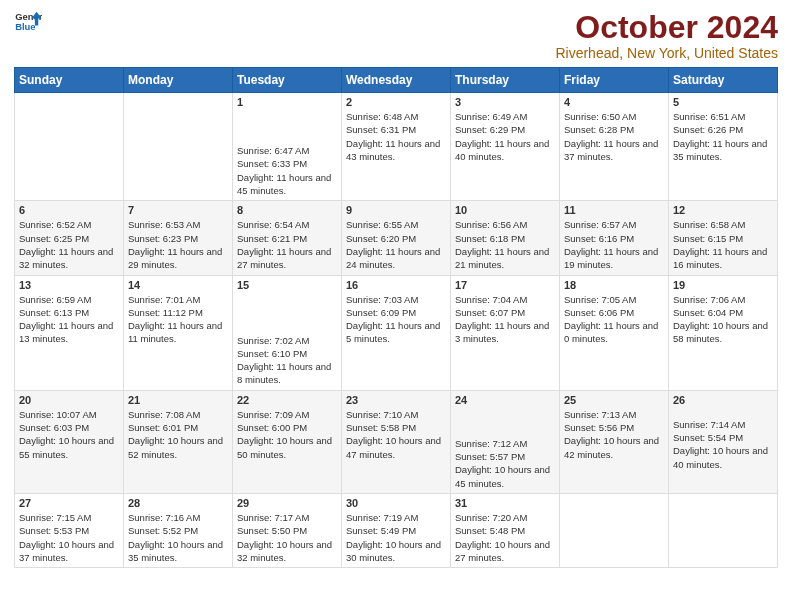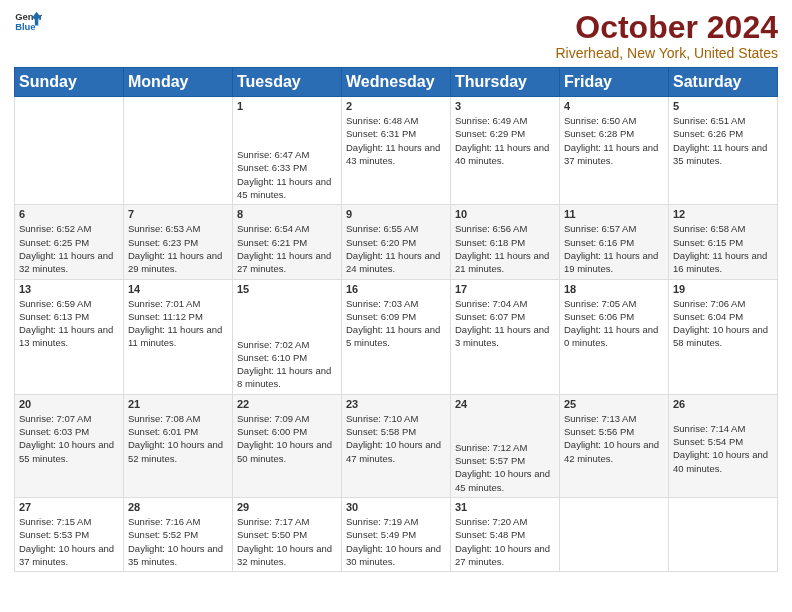--- a/index.html
+++ b/index.html
@@ -45,21 +45,21 @@
       color: #a16207;
     }
     .calendar {
       width: 100%;
       border-collapse: collapse;
       border: 1px solid #ccc;
     }
     .calendar th {
       background: #2a6db5;
       color: #fff;
-      font-size: 16px;
+      font-size: 12px;
       font-weight: bold;
       padding: 5px 4px;
       text-align: left;
       border: 1px solid #1a5da0;
     }
     .calendar td {
       vertical-align: top;
       border: 1px solid #ddd;
       padding: 3px 4px;
       width: calc(100% / 7);
@@ -233,21 +233,21 @@
           <td>
             <span class="day-num">19</span>
             <div class="day-info" style="white-space: pre-line;">Sunrise: 7:06 AM
 Sunset: 6:04 PM
 Daylight: 10 hours and 58 minutes.</div>
           </td>
         </tr>
         <tr>
           <td>
             <span class="day-num">20</span>
-            <div class="day-info" style="white-space: pre-line;">Sunrise: 7:07 AM
+            <div class="day-info" style="white-space: pre-line;">Sunrise: 10:07 AM
 Sunset: 6:03 PM
 Daylight: 10 hours and 55 minutes.</div>
           </td>
           <td>
             <span class="day-num">21</span>
             <div class="day-info" style="white-space: pre-line;">Sunrise: 7:08 AM
 Sunset: 6:01 PM
 Daylight: 10 hours and 52 minutes.</div>
           </td>
           <td>

